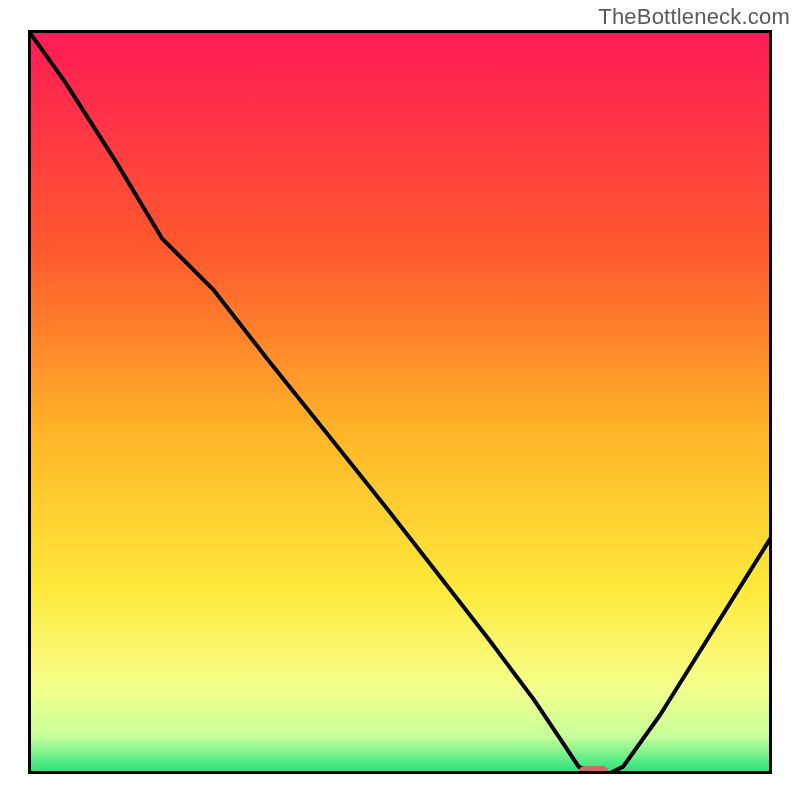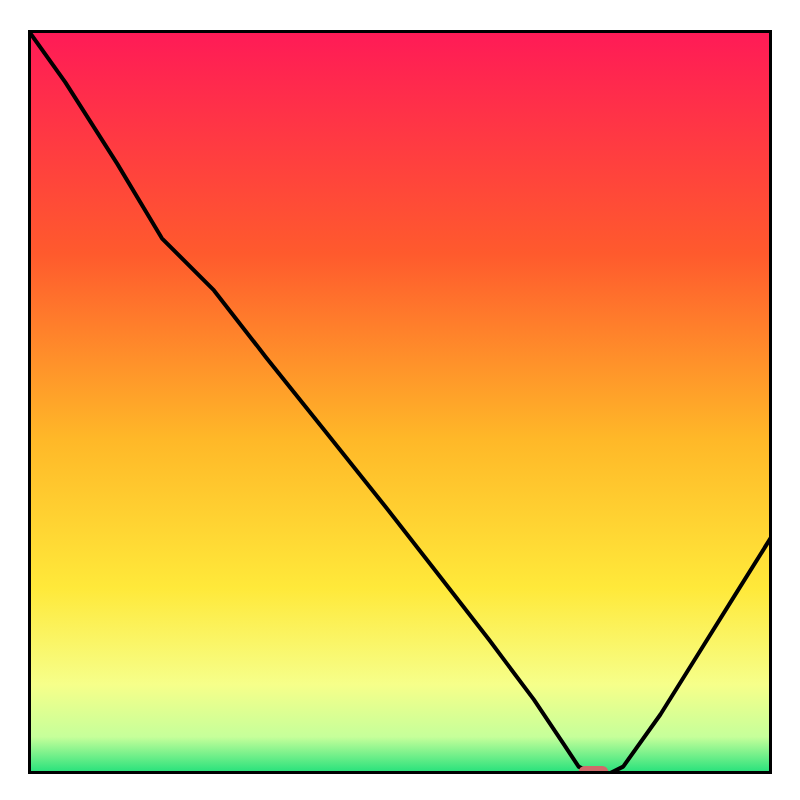--- a/index.html
+++ b/index.html
@@ -34,20 +34,21 @@
     box-sizing: border-box;
   }
   .plot svg {
     display: block;
   }
 </style>
 </head>
 <body>
 
 <div class="wrap">
+  <div class="watermark">TheBottleneck.com</div>
 
   <div class="plot">
     <svg id="chart-svg" width="744" height="744" viewBox="0 0 744 744">
       <defs>
         <linearGradient id="bg-grad" x1="0" y1="0" x2="0" y2="1">
             <stop offset="0%" stop-color="#ff1a57"></stop>
             <stop offset="30%" stop-color="#ff5a2d"></stop>
             <stop offset="55%" stop-color="#ffb828"></stop>
             <stop offset="75%" stop-color="#ffe93a"></stop>
             <stop offset="88%" stop-color="#f6ff8a"></stop>

